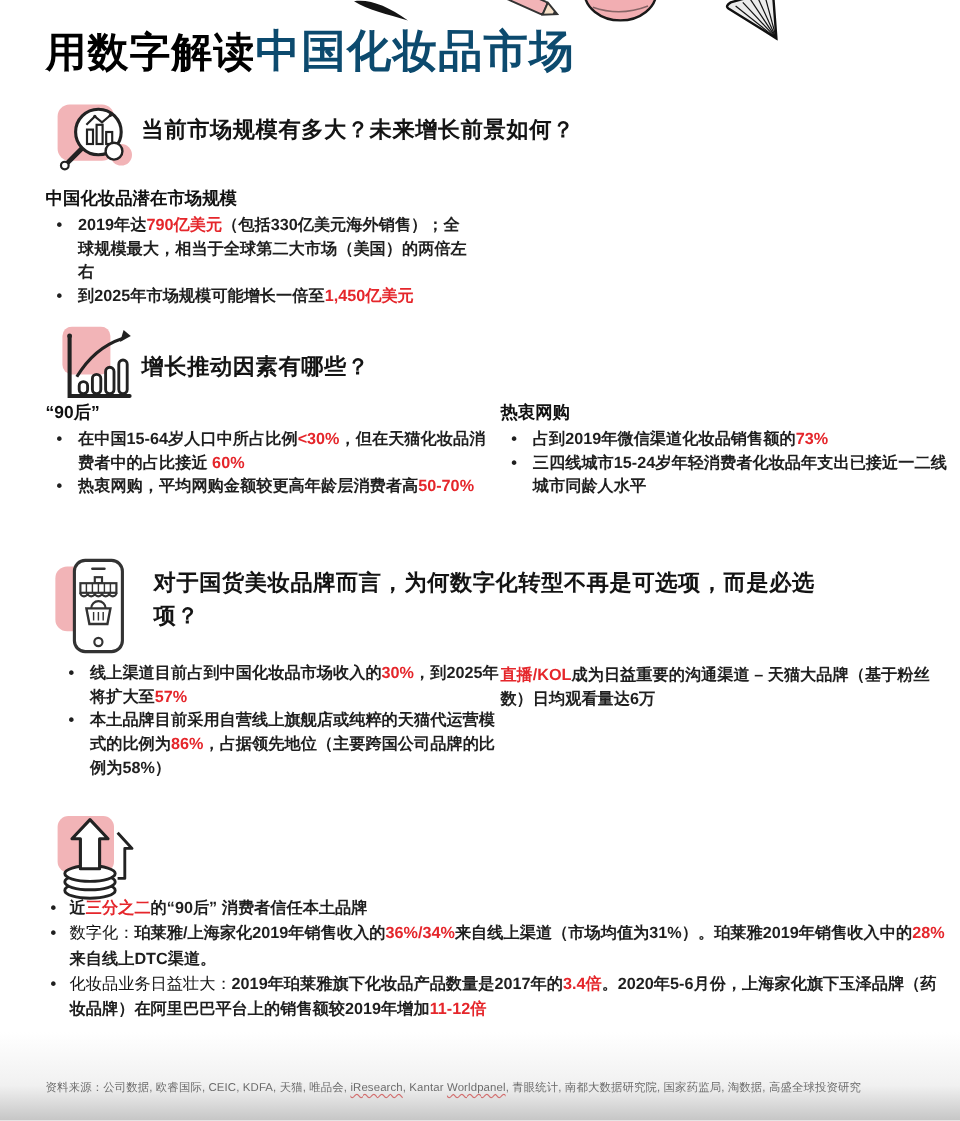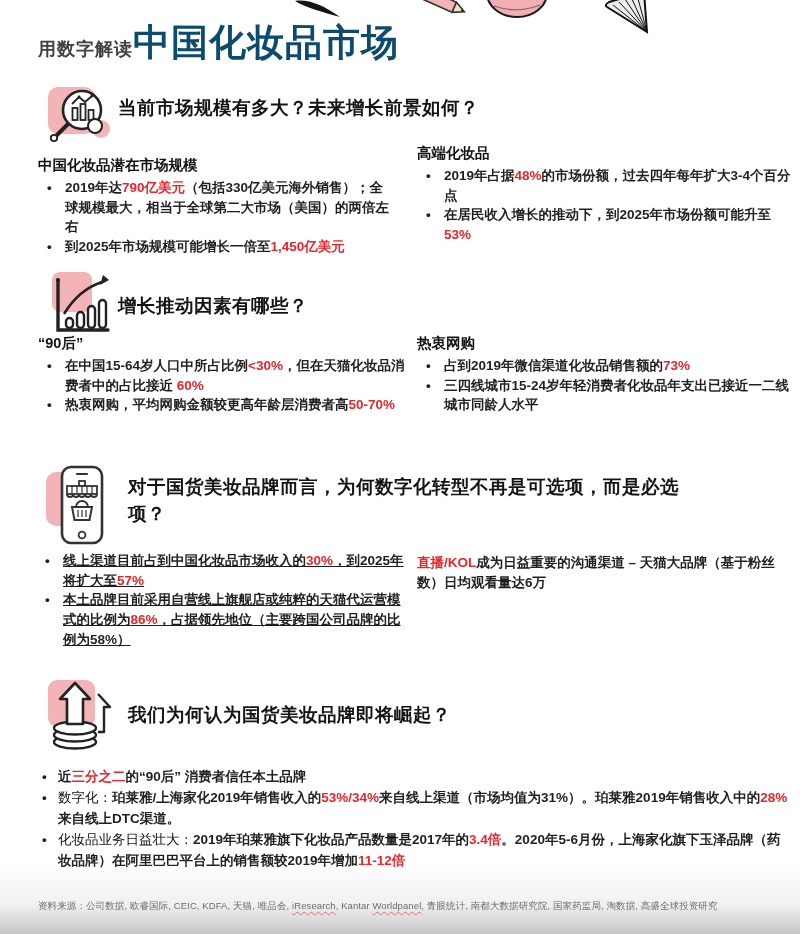--- a/index.html
+++ b/index.html
@@ -9,21 +9,21 @@
     width: 800px; height: 934px;
     background: #ffffff;
     overflow: hidden;
     color: #1c1c1c;
     font-family: "Liberation Sans", "DejaVu Sans", sans-serif;
   }
   
   .title { position:absolute; left:38px; top:18px; display:flex; align-items:baseline; }
   .title-prefix {
     font-family:Liberation Sans, sans-serif;
-    font-size:18px; font-weight:600; color:#404040; letter-spacing:1px;
+    font-size:34px; font-weight:600; color:#000000; letter-spacing:1px;
   }
   .title-main {
     font-family:"Liberation Serif","DejaVu Serif",serif;
     font-size:37px; font-weight:700; color:#0c4a6e; letter-spacing:1px;
   }
   
   .icon { position:absolute; }
   .sec-heading {
     position:absolute;
     font-family:"Liberation Serif","DejaVu Serif",serif;
@@ -32,23 +32,23 @@
   #h1 { left:118px; top:95px; }
   #h2 { left:118px; top:293px; }
   #h3 { left:128px; top:474px; width:585px; line-height:27px; }
   #h4 { left:128px; top:702px; }
   
   .col { position:absolute; }
   #s1l { left:38px;  top:144px; width:358px;margin-top:12px; }
   #s1r { left:417px; top:144px; width:374px; }
   #s2l { left:38px;  top:334px; width:372px; }
   #s2r { left:417px; top:334px; width:374px; }
-  #s3l { left:36px;  top:551px; width:374px;text-decoration:underline; }
+  #s3l { left:48px;  top:551px; width:374px; }
   #s3r { left:417px; top:553px; width:366px; }
-  #s4b { left:38px;  top:746px; width:750px;margin-top:20px; }
+  #s4b { left:38px;  top:746px; width:750px; }
   .col-header { font-size:14.5px; font-weight:800; color:#111; margin-bottom:3px; }
   ul.bullets { list-style:none; font-size:13.5px; line-height:1.46; font-weight:600; color:#1f1f1f; }
   ul.bullets li { position:relative; padding-left:27px; }
   ul.bullets li::before { content:"•"; position:absolute; left:9px; top:0; }
   ul.bullets-wide { list-style:none; font-size:13.5px; line-height:1.56; font-weight:600; color:#1f1f1f; }
   ul.bullets-wide li { position:relative; padding-left:20px; }
   ul.bullets-wide li::before { content:"•"; position:absolute; left:4px; top:0; }
   .paragraph { font-size:13.5px; line-height:1.5; font-weight:600; color:#1f1f1f; }
   .seg-r { color:#e5262b; font-weight:800; }
   .seg-b { color:#111; font-weight:400; }
@@ -112,27 +112,20 @@
       <circle cx="46" cy="12" r="1.4" fill="#222"></circle>
     <circle cx="49" cy="42" r="7" fill="#fff" stroke="#222" stroke-width="2"></circle>
   </svg>
   <h2 id="h1" class="sec-heading">当前市场规模有多大？未来增长前景如何？</h2>
 
   <div id="s1l" class="col">
     <div class="col-header">中国化妆品潜在市场规模</div>
     <ul class="bullets">
       <li><span>2019年达</span><span class="seg-r">790亿美元</span><span>（包括330亿美元海外销售）；全球规模最大，相当于全球第二大市场（美国）的两倍左右</span></li>
       <li><span>到2025年市场规模可能增长一倍至</span><span class="seg-r">1,450亿美元</span></li>
-    </ul>
-  </div>
-  <div id="s1r" class="col">
-    <div class="col-header">高端化妆品</div>
-    <ul class="bullets">
-      <li><span>2019年占据</span><span class="seg-r">48%</span><span>的市场份额，过去四年每年扩大3-4个百分点</span></li>
-      <li><span>在居民收入增长的推动下，到2025年市场份额可能升至</span><span class="seg-r">53%</span></li>
     </ul>
   </div>
 
   <svg class="icon" style="left:46px; top:272px;" width="70" height="66" viewBox="0 0 70 66">
     <rect x="6" y="0" width="40" height="40" rx="8" fill="#f2b4b7"></rect>
     <path d="M12,8 L12,58 L62,58" fill="none" stroke="#222" stroke-width="3.4" stroke-linecap="round"></path>
     <circle cx="12" cy="8" r="2" fill="#222"></circle>
     <rect x="20" y="46" width="7" height="10" rx="3.5" fill="#fff" stroke="#222" stroke-width="2.4"></rect>
     <rect x="31" y="40" width="7" height="16" rx="3.5" fill="#fff" stroke="#222" stroke-width="2.4"></rect>
     <rect x="42" y="34" width="7" height="22" rx="3.5" fill="#fff" stroke="#222" stroke-width="2.4"></rect>
@@ -191,26 +184,25 @@
   <div id="s3r" class="col paragraph"><span class="seg-r">直播/KOL</span><span>成为日益重要的沟通渠道 – 天猫大品牌（基于粉丝数）日均观看量达6万</span></div>
 
   <svg class="icon" style="left:46px; top:680px;" width="74" height="76" viewBox="0 0 74 76">
     <rect x="2" y="0" width="47" height="47" rx="9" fill="#f2b4b7"></rect>
     <path d="M52,14 L64,27 L58,27 L58,52 L52,52" fill="#fff" stroke="#222" stroke-width="2.4" stroke-linejoin="round"></path>
     <ellipse cx="29" cy="62" rx="21" ry="6.5" fill="#fff" stroke="#222" stroke-width="2.4"></ellipse>
     <ellipse cx="29" cy="55" rx="21" ry="6.5" fill="#fff" stroke="#222" stroke-width="2.4"></ellipse>
     <ellipse cx="29" cy="48" rx="21" ry="6.5" fill="#fff" stroke="#222" stroke-width="2.4"></ellipse>
     <path d="M29,3 L44,19 L37,19 L37,44 L21,44 L21,19 L14,19 Z" fill="#fff" stroke="#222" stroke-width="2.6" stroke-linejoin="round"></path>
   </svg>
-  <h2 id="h4" class="sec-heading">我们为何认为国货美妆品牌即将崛起？</h2>
 
   <div id="s4b" class="col">
     <ul class="bullets-wide">
       <li><span>近</span><span class="seg-r">三分之二</span><span>的“90后” 消费者信任本土品牌</span></li>
-      <li><span class="seg-b">数字化：</span><span>珀莱雅/上海家化2019年销售收入的</span><span class="seg-r">53%/34%</span><span>来自线上渠道（市场均值为31%）。珀莱雅2019年销售收入中的</span><span class="seg-r">28%</span><span>来自线上DTC渠道。</span></li>
+      <li><span class="seg-b">数字化：</span><span>珀莱雅/上海家化2019年销售收入的</span><span class="seg-r">36%/34%</span><span>来自线上渠道（市场均值为31%）。珀莱雅2019年销售收入中的</span><span class="seg-r">28%</span><span>来自线上DTC渠道。</span></li>
       <li><span class="seg-b">化妆品业务日益壮大：</span><span>2019年珀莱雅旗下化妆品产品数量是2017年的</span><span class="seg-r">3.4倍</span><span>。2020年5-6月份，上海家化旗下玉泽品牌（药妆品牌）在阿里巴巴平台上的销售额较2019年增加</span><span class="seg-r">11-12倍</span></li>
     </ul>
   </div>
 
   <div class="footer">
     <span>资料来源：公司数据, 欧睿国际, CEIC, KDFA, 天猫, 唯品会, </span><span class="wavy">iResearch</span><span>, Kantar </span><span class="wavy">Worldpanel</span><span>, 青眼统计, 南都大数据研究院, 国家药监局, 淘数据, 高盛全球投资研究</span>
   </div>
 
   <div class="bottom-fade"></div>
 </div>

